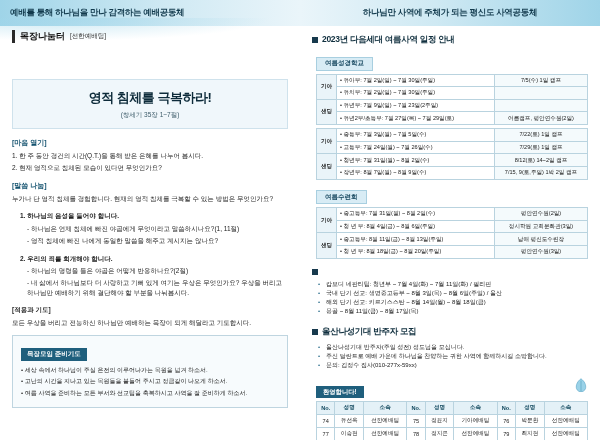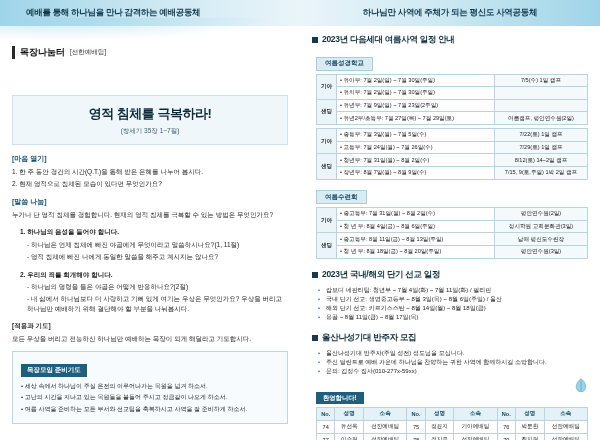--- a/index.html
+++ b/index.html
@@ -17,33 +17,33 @@
     position:absolute;top:0;height:26px;
     background:linear-gradient(90deg,#9fd4e8 0%,#cfe9f3 55%,#eaf5fa 100%);
     display:flex;align-items:center;
   }
   .band.left{left:0;width:300px;}
   .band.right{left:300px;width:300px;
     background:linear-gradient(90deg,#eaf5fa 0%,#cfe9f3 45%,#9fd4e8 100%);
     justify-content:center;}
   .band .btitle{
     font-size:8.5px;font-weight:bold;color:#123a4d;letter-spacing:-0.3px;
-    padding-left:26px;
+    padding-left:10px;
   }
   .band.right .btitle{padding-left:0;}
 
   
   .wave{
     position:absolute;left:0;top:18px;width:300px;height:26px;
     background:radial-gradient(ellipse at 20% 0%, rgba(160,214,234,.55) 0%, rgba(255,255,255,0) 62%);
   }
 
   
   .col{position:absolute;top:26px;box-sizing:border-box;}
-  .col.left{left:0;width:300px;height:414px;padding:20px 12px 6px 12px;}
+  .col.left{left:0;width:300px;height:414px;padding:4px 12px 6px 12px;}
   .col.right{left:300px;width:300px;height:374px;padding:8px 12px 6px 12px;}
 
   
   .mokjang-head{
     display:flex;align-items:center;gap:5px;
     border-left:3px solid #2a2a2a;padding-left:5px;margin-bottom:7px;
   }
   .mokjang-head .mk{font-size:9px;font-weight:bold;color:#111;}
   .mokjang-head .mk-sub{font-size:6.5px;color:#333;}
 
@@ -260,21 +260,20 @@
           <td class="detail">• 청 년 부: 8월 18일(금) ~ 8월 20일(주일)</td>
           <td class="place">평안연수원(3일)</td>
         </tr>
       </tbody>
         </table>
     </div>
 
     <div class="sec">
       <div class="sec-h">
         <span class="sq"></span>
-        <span class="sh-t">2023년 국내/해외 단기 선교 일정</span>
       </div>
       <ul class="bullets">
         <li>캄보디 네판티팀: 청년부 ~ 7월 4일(화) ~ 7월 11일(화) / 필리핀</li>
         <li>국내 단기 선교: 생명중고등부 ~ 8월 3일(목) ~ 8월 6일(주일) / 울산</li>
         <li>해외 단기 선교: 키르기스스탄 ~ 8월 14일(월) ~ 8월 18일(금)</li>
         <li>몽골 ~ 8월 11일(금) ~ 8월 17일(목)</li>
       </ul>
     </div>
 
     <div class="sec">

